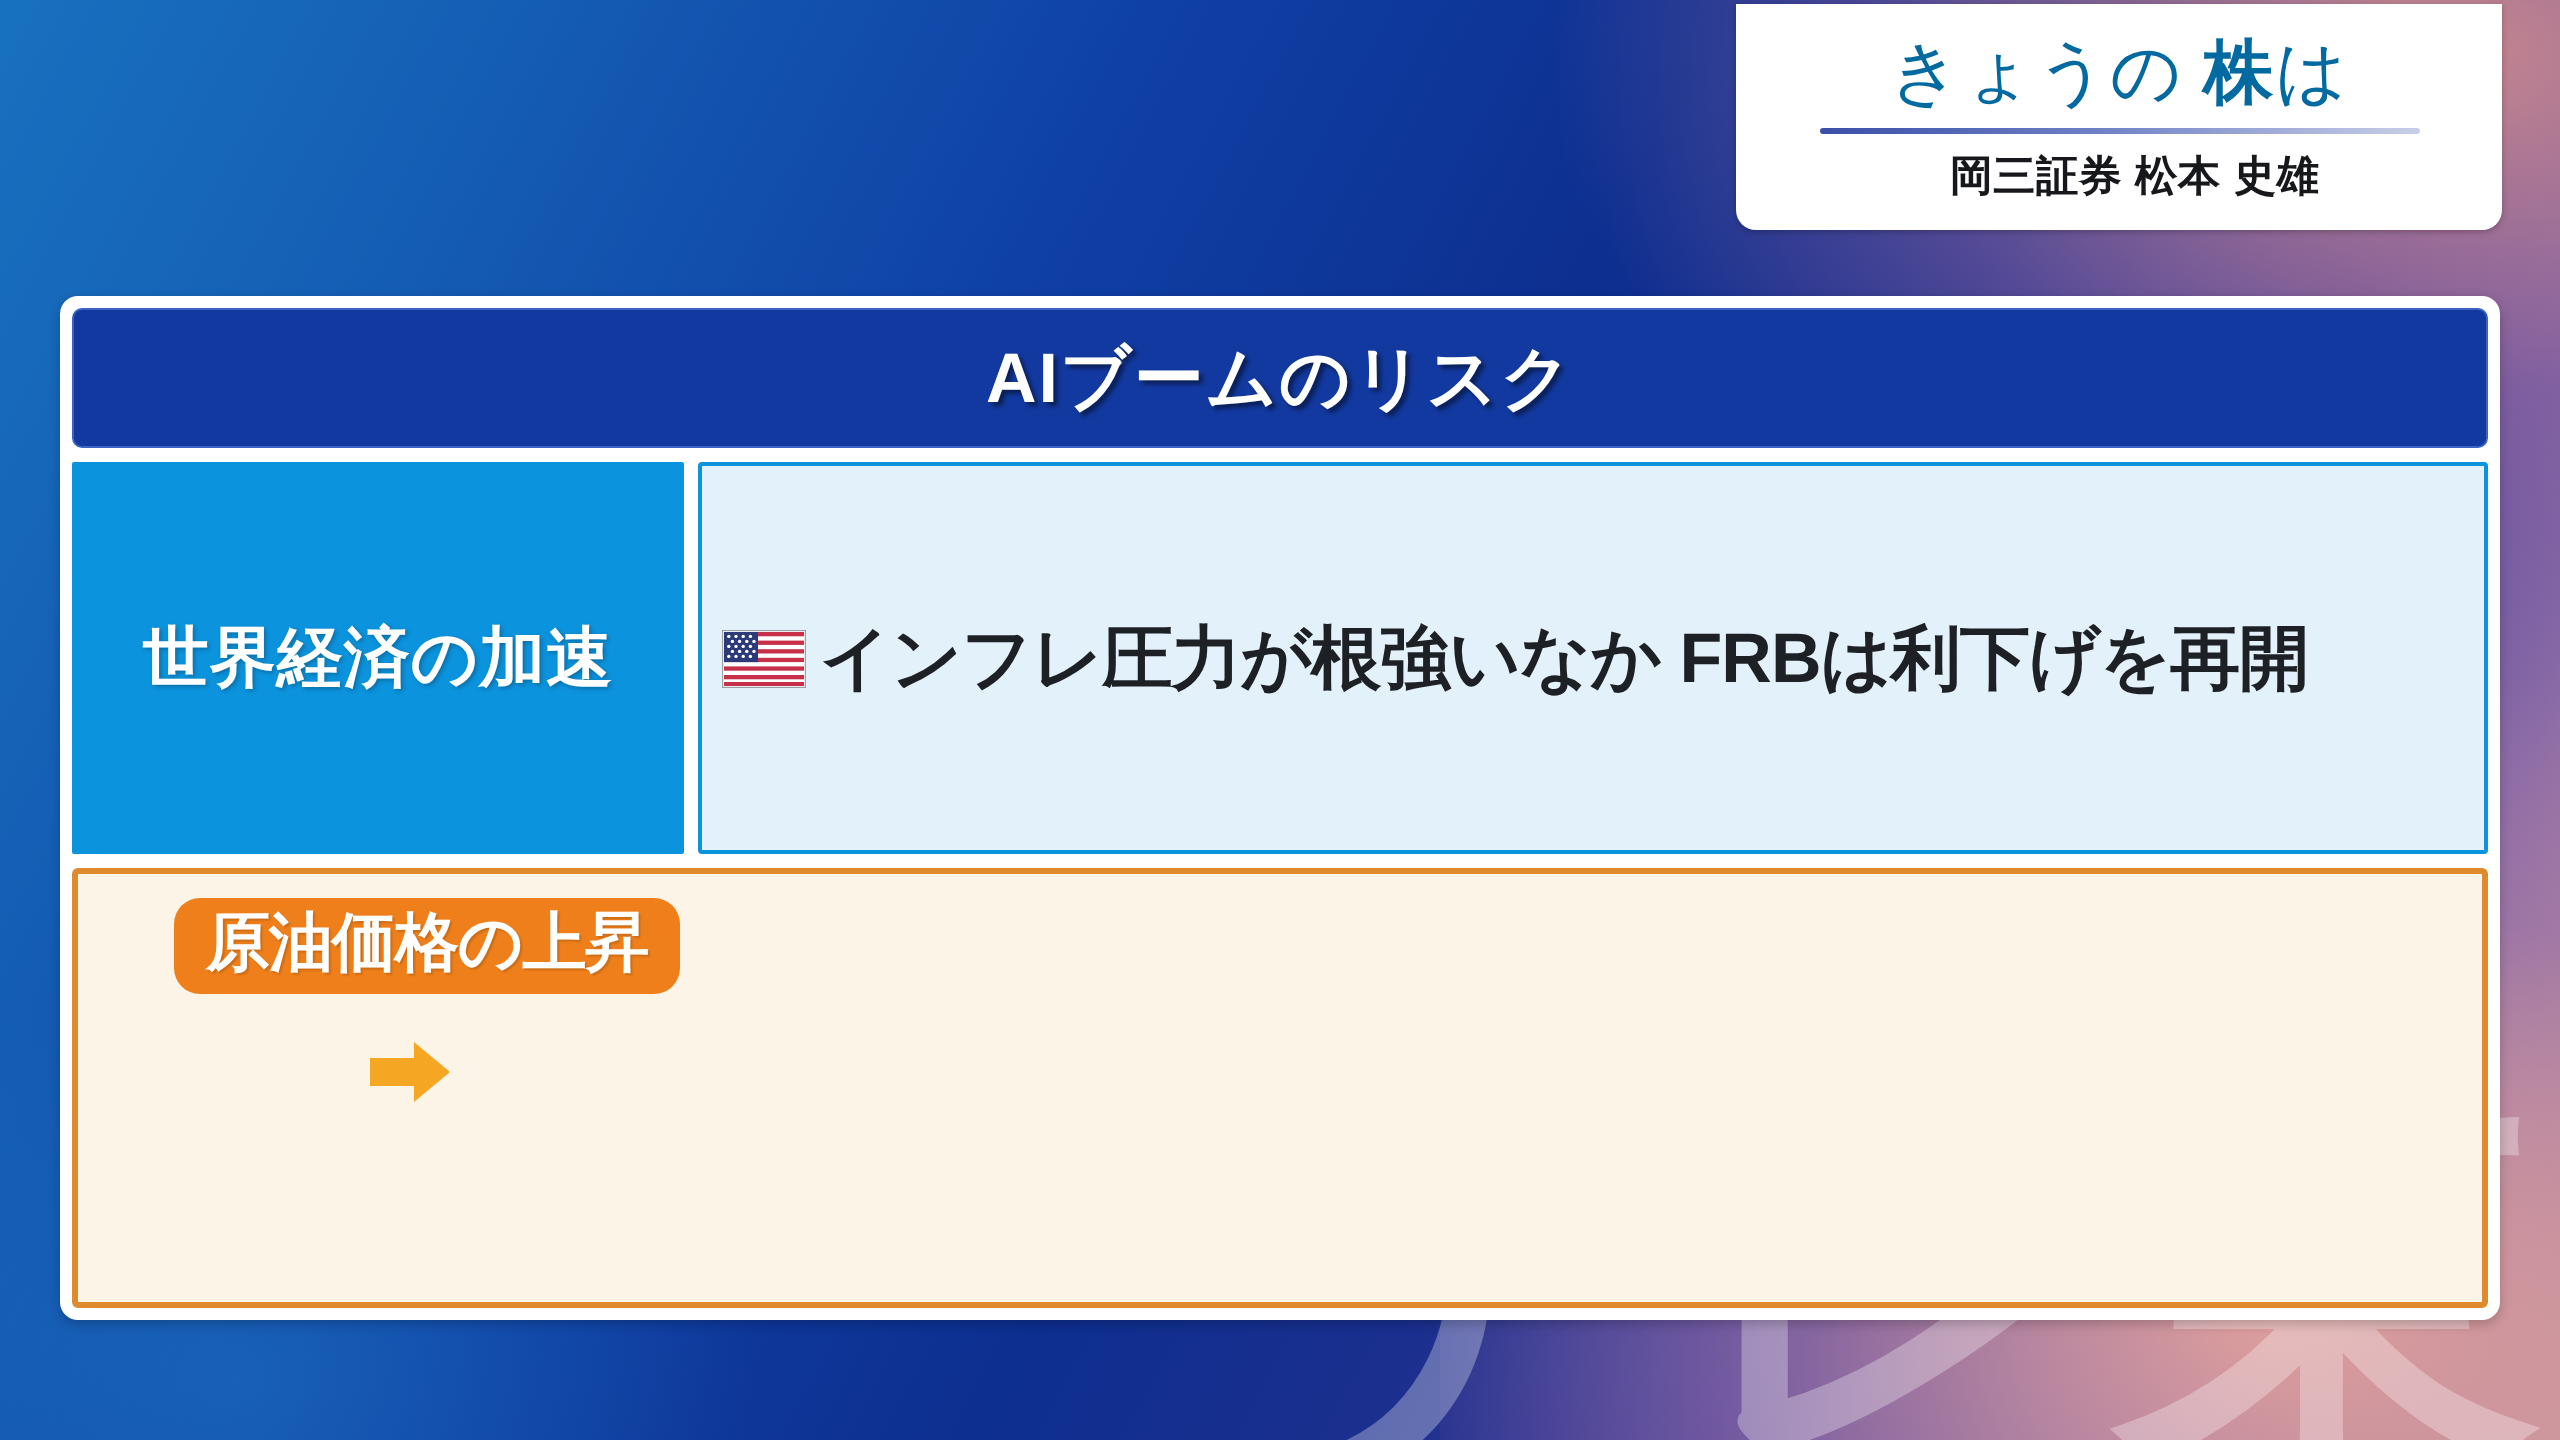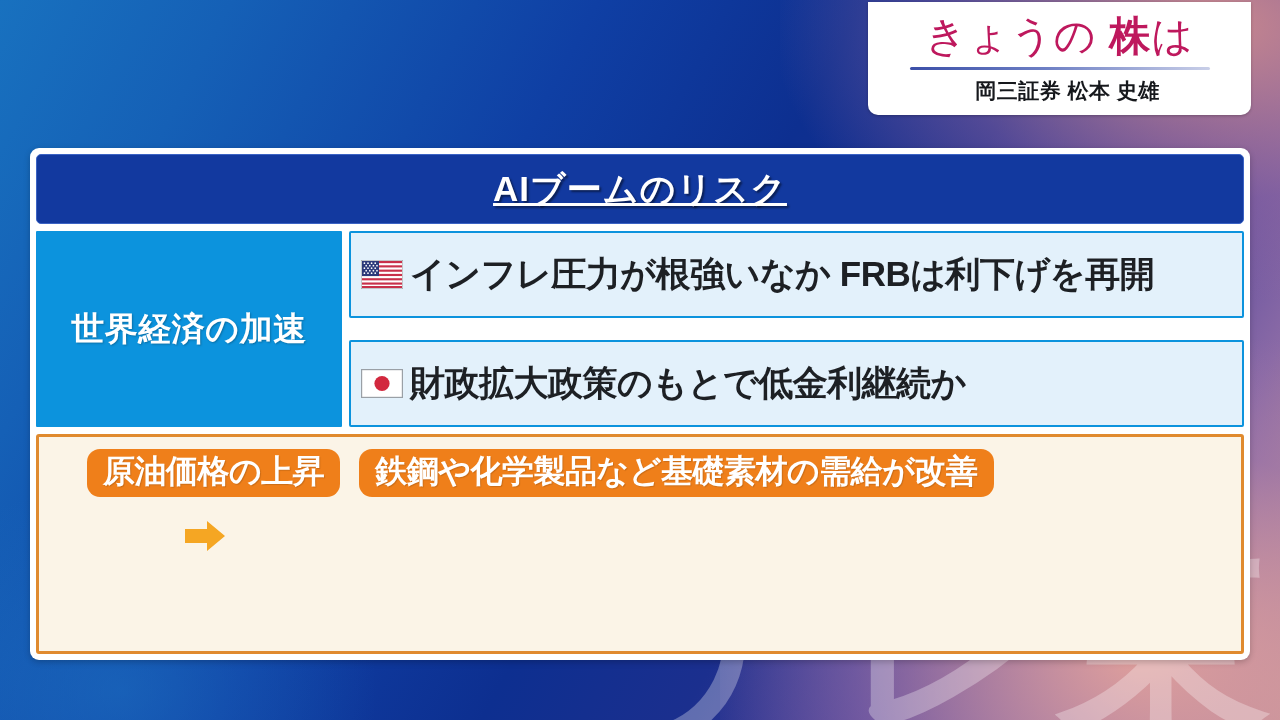--- a/index.html
+++ b/index.html
@@ -79,27 +79,28 @@
     height: 113px;
     background: #ffffff;
     border-radius: 0 0 10px 10px;
     box-shadow: 0 1px 3px rgba(0,0,0,.25);
     display: flex;
     flex-direction: column;
     align-items: center;
     justify-content: center;
   }
   #header-title {
-    font-size: 41px;
+    font-size: 35px;
     font-weight: 400;
-    color: #be185d;
+    color: #0369a1;
     letter-spacing: 1px;
     line-height: 1;
     margin-top: 4px;
     white-space: nowrap;
+    font-family: Liberation Serif, serif;
   }
   #header-title .em {
     font-weight: 700;
   }
   #header-rule {
     width: 300px;
     height: 3px;
     margin: 10px 0 7px 0;
     background: linear-gradient(90deg, #3b4fa8 0%, #6d7fc4 45%, #c9cfe8 100%);
     border-radius: 2px;
@@ -140,21 +141,20 @@
     align-items: center;
     justify-content: center;
   }
   #title-bar-text {
     color: #ffffff;
     font-size: 35px;
     font-weight: 700;
     letter-spacing: 1px;
     text-shadow: 2px 2px 2px rgba(0,0,0,.45);
     white-space: nowrap;
-    text-decoration: underline;
   }
 
   
   #blue-section {
     margin-top: 7px;
     flex: 0 0 196px;
     display: flex;
     gap: 7px;
   }
   #blue-label {
@@ -324,38 +324,28 @@
                 <circle cx="3.4" cy="13.2" r="0.85"></circle>
                   <circle cx="7.0" cy="13.2" r="0.85"></circle>
                   <circle cx="10.6" cy="13.2" r="0.85"></circle>
                   <circle cx="14.2" cy="13.2" r="0.85"></circle>
               </g>
             </svg>
           </span>
           <span class="blue-row-text">インフレ圧力が根強いなか FRBは利下げを再開</span>
         </div>
 
-        <div class="blue-row">
-          <span class="flag-icon">
-            <svg width="42" height="29" viewBox="0 0 42 29">
-              <rect x="0.6" y="0.6" width="40.8" height="27.8" fill="#ffffff" stroke="#9aa0a6" stroke-width="1.2"></rect>
-              <circle cx="21" cy="14.5" r="7.6" fill="#d2283e"></circle>
-            </svg>
-          </span>
-          <span class="blue-row-text">財政拡大政策のもとで低金利継続か</span>
-        </div>
 
       </div>
     </div>
 
     <div id="orange-section">
 
       <div id="pill-row">
         <span class="pill">原油価格の上昇</span>
-        <span class="pill">鉄鋼や化学製品など基礎素材の需給が改善</span>
       </div>
 
       <div id="conclusion-row">
         <span id="arrow-icon">
           <svg width="44" height="34" viewBox="0 0 44 34">
             <path d="M2 10 L24 10 L24 2 L42 17 L24 32 L24 24 L2 24 Z" fill="#f5a623"></path>
           </svg>
         </span>
       </div>
 

